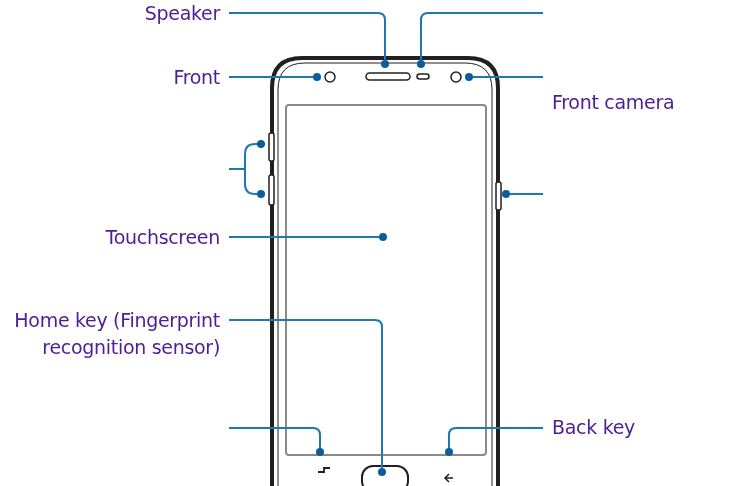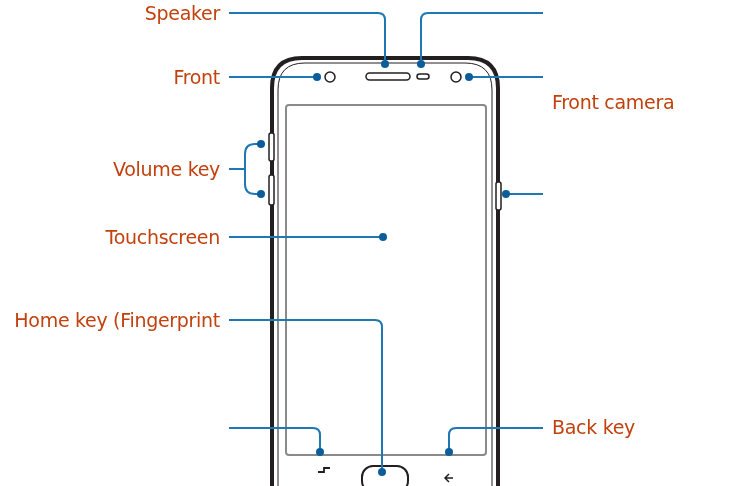--- a/index.html
+++ b/index.html
@@ -1,18 +1,18 @@
 <!DOCTYPE html>
 <html><head>
 <meta charset="utf-8">
 <style>
   html, body { margin:0; padding:0; background:#ffffff; }
   body { width:741px; height:486px; overflow:hidden; position:relative; font-family:"Liberation Sans", sans-serif; }
   #diagram { position:absolute; left:0; top:0; width:741px; height:486px; }
-  .lbl { position:absolute; font-family:"DejaVu Sans", sans-serif; font-size:19px; color:#c2410c; white-space:nowrap; line-height:22px; letter-spacing:-0.3px; }
+  .lbl { position:absolute; font-family:"DejaVu Sans", sans-serif; font-size:19px; color:#4c1d95; white-space:nowrap; line-height:22px; letter-spacing:-0.3px; }
   .lbl.right { text-align:right; }
 </style>
 </head>
 <body>
 
 <div id="diagram">
   <svg width="741" height="486" viewBox="0 0 741 486">
 
     <path d="M272,486 L272,88 Q272,58 302,58 L468,58 Q498,58 498,88 L498,486" fill="none" stroke="#231f20" stroke-width="4"></path>
     <path d="M278,486 L278,90 Q278,63 305,63 L465,63 Q492,63 492,90 L492,486" fill="none" stroke="#231f20" stroke-width="1"></path>
@@ -56,19 +56,19 @@
       <circle cx="383" cy="237" r="4"></circle>
       <circle cx="382" cy="472" r="4"></circle>
       <circle cx="320" cy="452" r="4"></circle>
       <circle cx="449" cy="452" r="4"></circle>
     </g>
   </svg>
 
   
   <div class="lbl right" style="right:521px; top:2px;">Speaker</div>
   <div class="lbl right" style="right:521px; top:66px;">Front</div>
-  <div class="lbl right" style="right:521px; top:158px;">Volume key</div>
   <div class="lbl right" style="right:521px; top:226px;">Touchscreen</div>
   <div class="lbl right" style="right:521px; top:309px;">Home key (Fingerprint</div>
+  <div class="lbl right" style="right:521px; top:336px;">recognition sensor)</div>
 
   <div class="lbl" style="left:552px; top:67px;margin-top:24px;">Front camera</div>
   <div class="lbl" style="left:552px; top:416px;">Back key</div>
 </div>
 
 </body></html>

